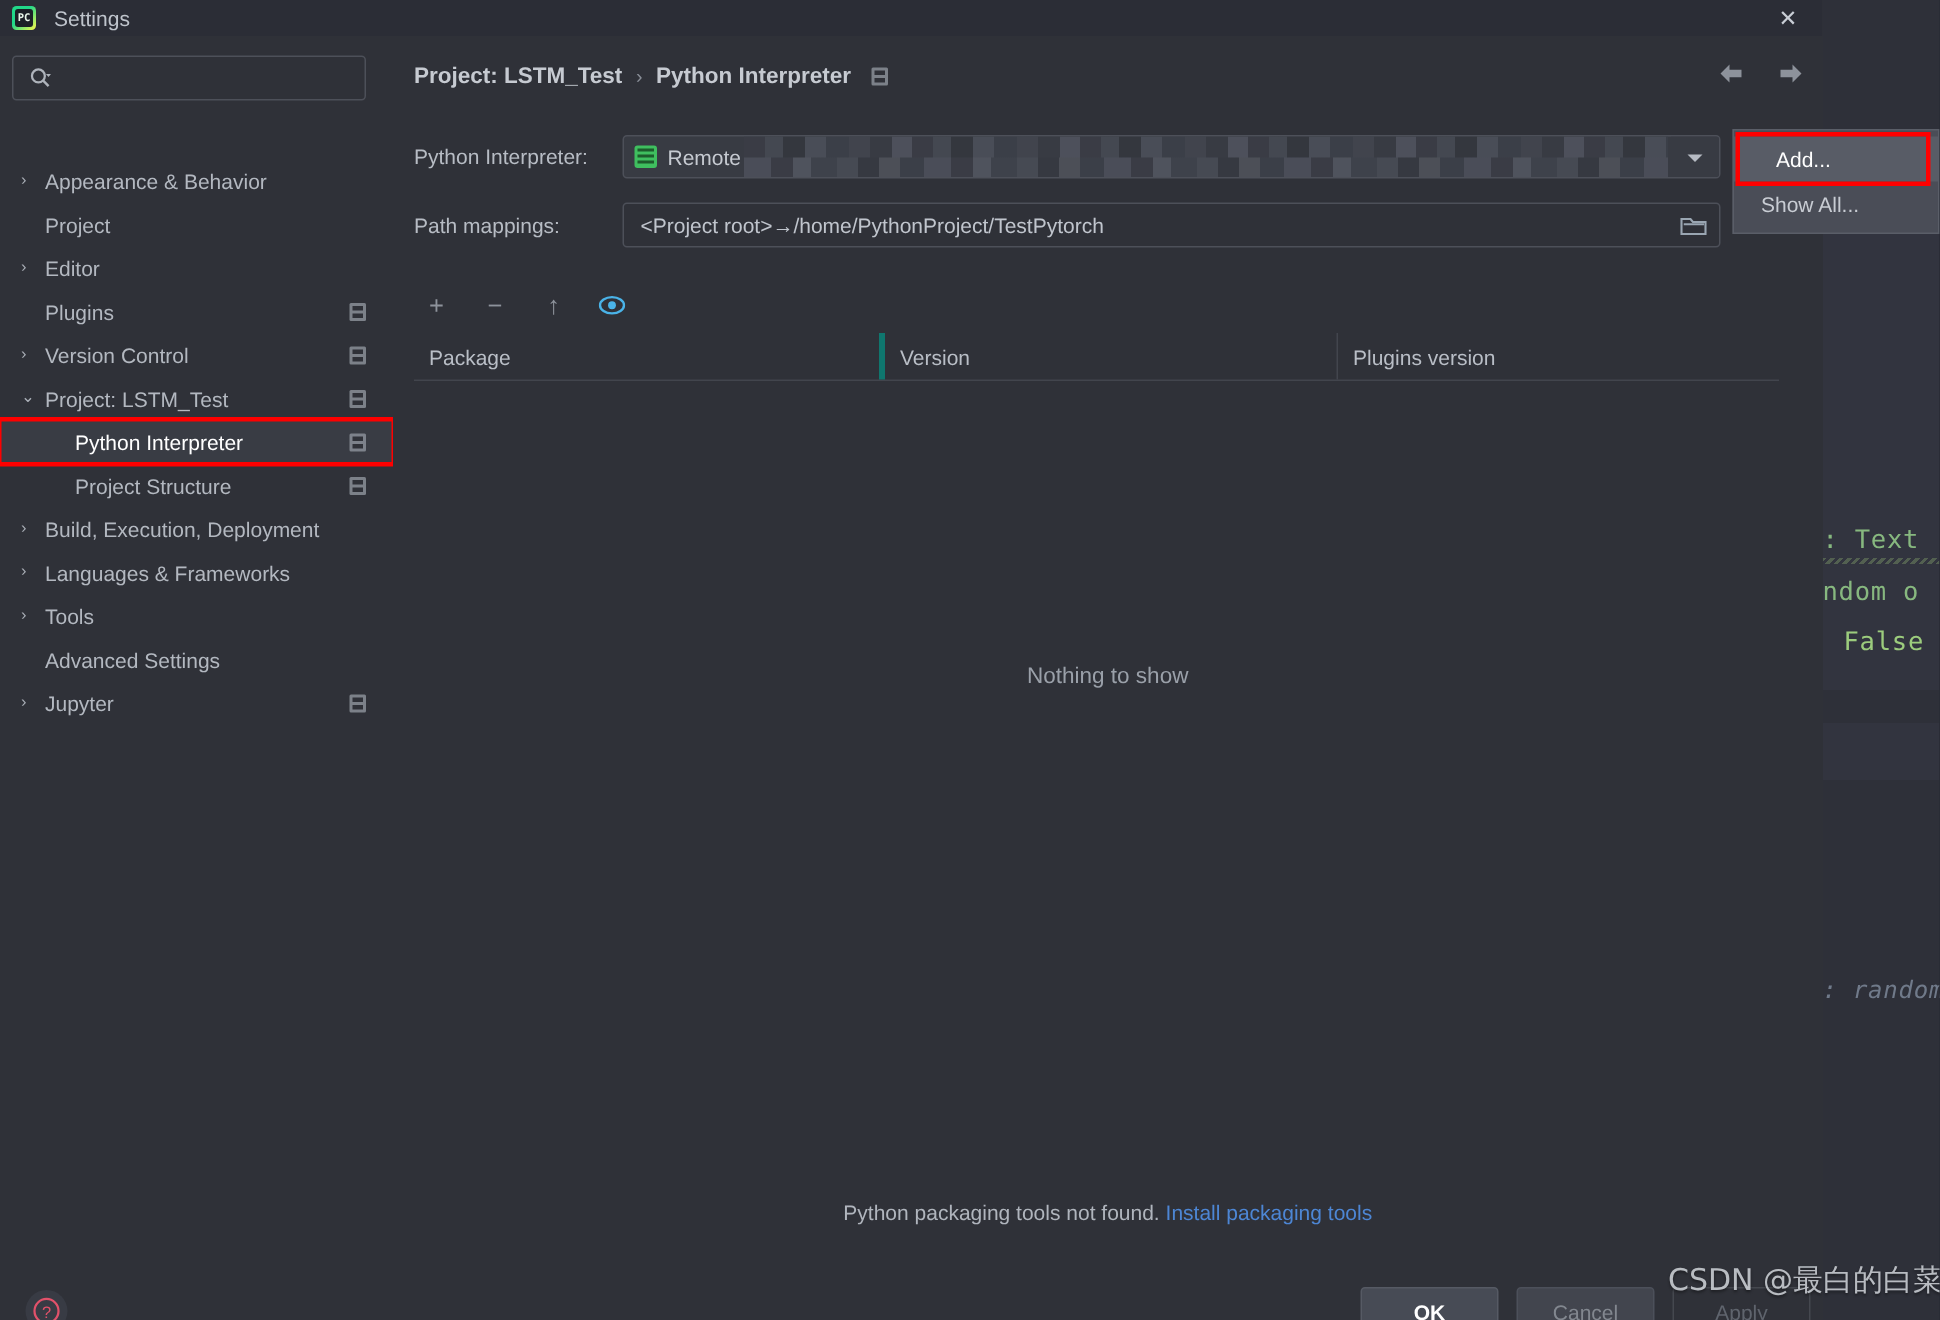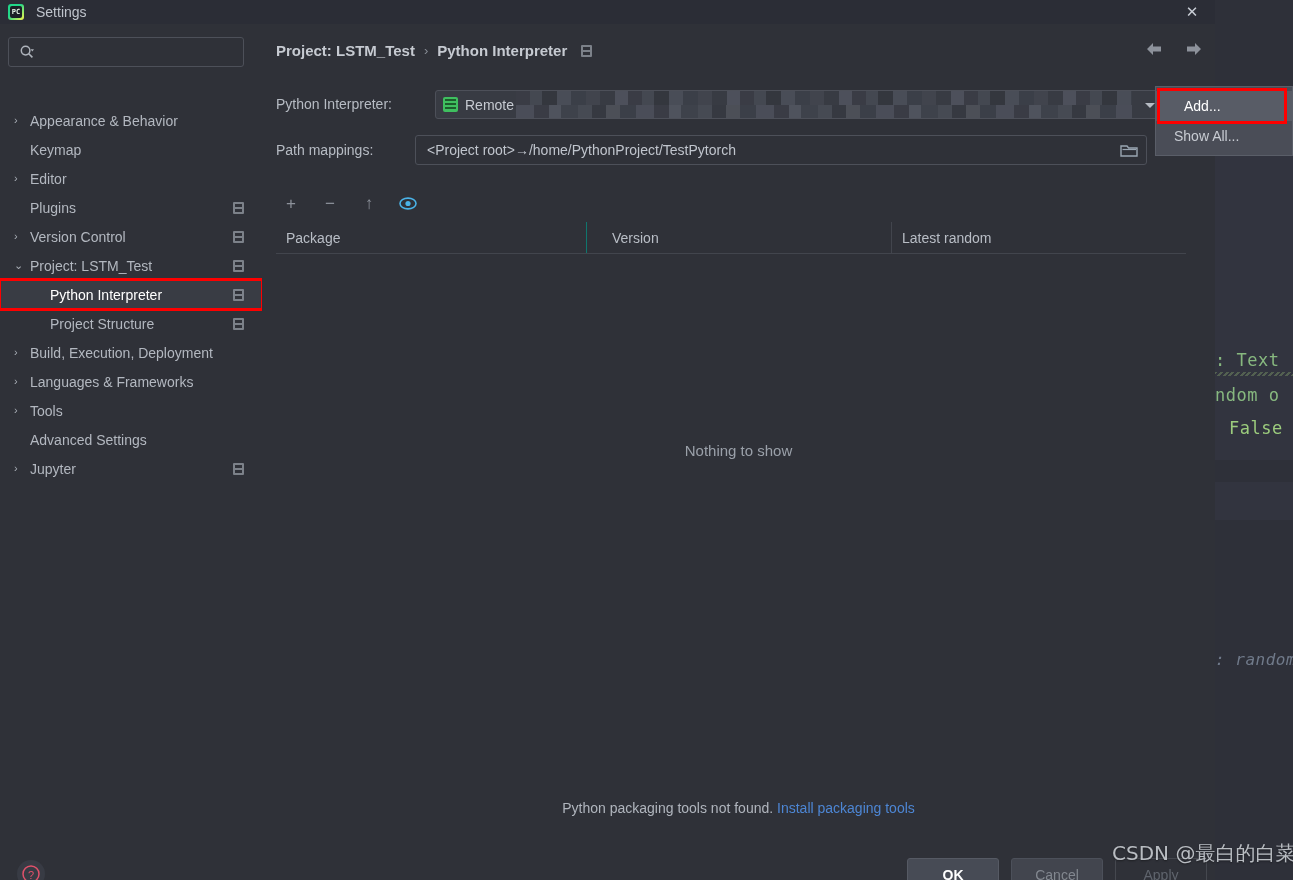--- a/index.html
+++ b/index.html
@@ -135,21 +135,21 @@
     position: absolute; right: 10px; top: 14px; display: flex; gap: 18px;
   }
   .nav-arrow { width: 22px; height: 22px; display:flex; align-items:center; justify-content:center; cursor:pointer; }
 
   .form-row { position: absolute; left: 14px; display: flex; align-items: center; }
   .form-label { color: #b7bcc4; font-size: 14px; }
 
   .combo {
     position: absolute; left: 153px; top: 66px; width: 732px; height: 29px;
     background: #383b43; border: 1px solid #4d5059; border-radius: 3px;
-    display: flex; align-items: center; overflow: hidden; margin-left: 20px;
+    display: flex; align-items: center; overflow: hidden;
   }
   .combo .iface-icon {
     width: 15px; height: 15px; margin-left: 7px; flex: 0 0 auto;
     background: #3fbf5f; border-radius: 2px; position: relative;
   }
   .combo .iface-icon::before {
     content: ""; position: absolute; left: 2px; top: 2px; width: 11px; height: 2px;
     background: #1d5c2c; box-shadow: 0 4px 0 #1d5c2c, 0 8px 0 #1d5c2c;
   }
   .combo .combo-text { margin-left: 7px; color: #c6cad1; font-size: 14px; white-space: nowrap; }
@@ -198,21 +198,21 @@
   .eye-btn { color: #4ab3e8; }
 
   .pkg-header {
     position: absolute; left: 14px; top: 198px; width: 910px; height: 32px;
     display: flex; align-items: center;
     border-bottom: 1px solid #42454d;
     color: #b9bec6; font-size: 14px;
   }
   .pkg-header .col { position: relative; height: 100%; display:flex; align-items:center; }
   .col-package { width: 310px; padding-left: 10px; }
-  .col-version { width: 305px; padding-left: 25px; border-left: 1px solid #0f766e; }
+  .col-version { width: 305px; padding-left: 10px; border-left: 4px solid #0f766e; }
   .col-latest  { flex: 1 1 auto; padding-left: 10px; border-left: 1px solid #42454d; }
 
   .nothing-to-show {
     position: absolute; left: 0; top: 418px; width: 953px;
     text-align: center; color: #9aa0a9; font-size: 15px;
   }
 
   .pkg-status {
     position: absolute; left: 0; top: 752px; width: 953px; text-align: center;
     font-size: 14px; color: #b0b5bd; margin-top: 24px;
@@ -299,21 +299,21 @@
           <input class="search-input" type="text" placeholder="" style="">
         </div>
 
         <div class="tree">
           <div class="tree-item depth1">
             <span class="arrow">›</span>
             <span class="label">Appearance &amp; Behavior</span>
           </div>
           <div class="tree-item depth1">
             <span class="arrow none">›</span>
-            <span class="label">Keymap</span>
+            <span class="label">Project</span>
           </div>
           <div class="tree-item depth1">
             <span class="arrow">›</span>
             <span class="label">Editor</span>
           </div>
           <div class="tree-item depth1">
             <span class="arrow none">›</span>
             <span class="label">Plugins</span>
             <span class="badge"></span>
           </div>
@@ -418,21 +418,21 @@
             <svg width="18" height="13" viewBox="0 0 18 13">
               <ellipse cx="9" cy="6.5" rx="8" ry="5.4" fill="none" stroke="#4ab3e8" stroke-width="1.6"></ellipse>
               <circle cx="9" cy="6.5" r="2.6" fill="#4ab3e8"></circle>
             </svg>
           </div>
         </div>
 
         <div class="pkg-header">
           <div class="col col-package">Package</div>
           <div class="col col-version">Version</div>
-          <div class="col col-latest">Latest random</div>
+          <div class="col col-latest">Plugins version</div>
         </div>
 
         <div class="nothing-to-show">Nothing to show</div>
 
         <div class="pkg-status">
           <span>Python packaging tools not found.</span>
           <a>Install packaging tools</a>
         </div>
 
       </div>

